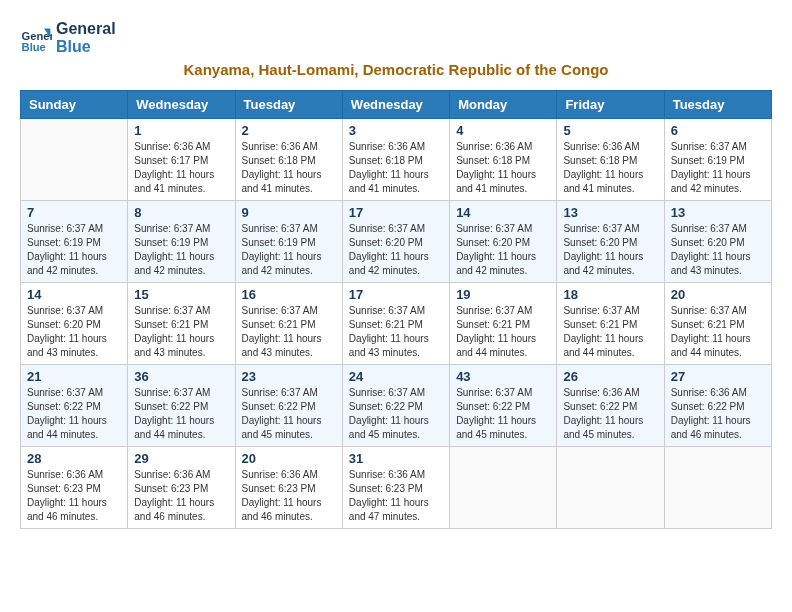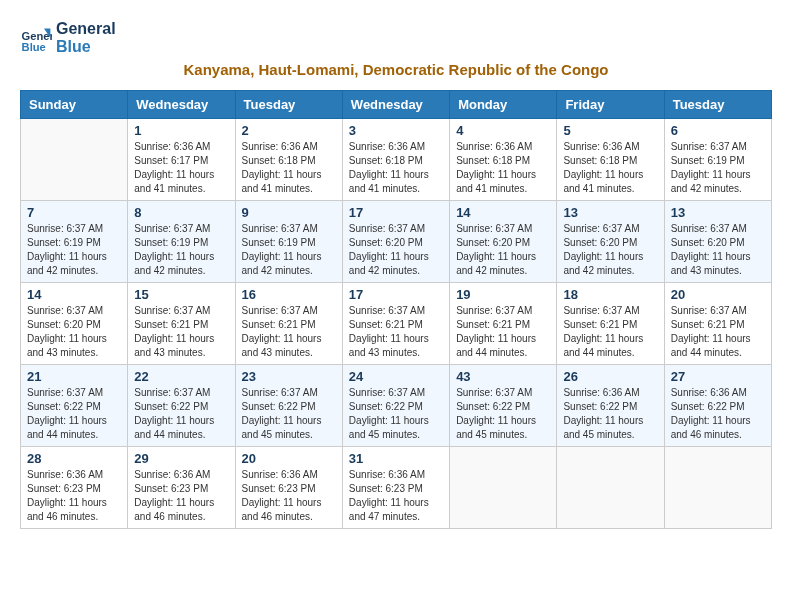--- a/index.html
+++ b/index.html
@@ -198,21 +198,21 @@
           <div class="day-number">20</div>
           <div class="day-info">Sunrise: 6:37 AM<br>Sunset: 6:21 PM<br>Daylight: 11 hours and 44 minutes.</div>
         </td>
       </tr>
       <tr class="row-even">
         <td>
           <div class="day-number">21</div>
           <div class="day-info">Sunrise: 6:37 AM<br>Sunset: 6:22 PM<br>Daylight: 11 hours and 44 minutes.</div>
         </td>
         <td>
-          <div class="day-number">22</div>
+          <div class="day-number">36</div>
           <div class="day-info">Sunrise: 6:37 AM<br>Sunset: 6:22 PM<br>Daylight: 11 hours and 44 minutes.</div>
         </td>
         <td>
           <div class="day-number">23</div>
           <div class="day-info">Sunrise: 6:37 AM<br>Sunset: 6:22 PM<br>Daylight: 11 hours and 45 minutes.</div>
         </td>
         <td>
           <div class="day-number">24</div>
           <div class="day-info">Sunrise: 6:37 AM<br>Sunset: 6:22 PM<br>Daylight: 11 hours and 45 minutes.</div>
         </td>

